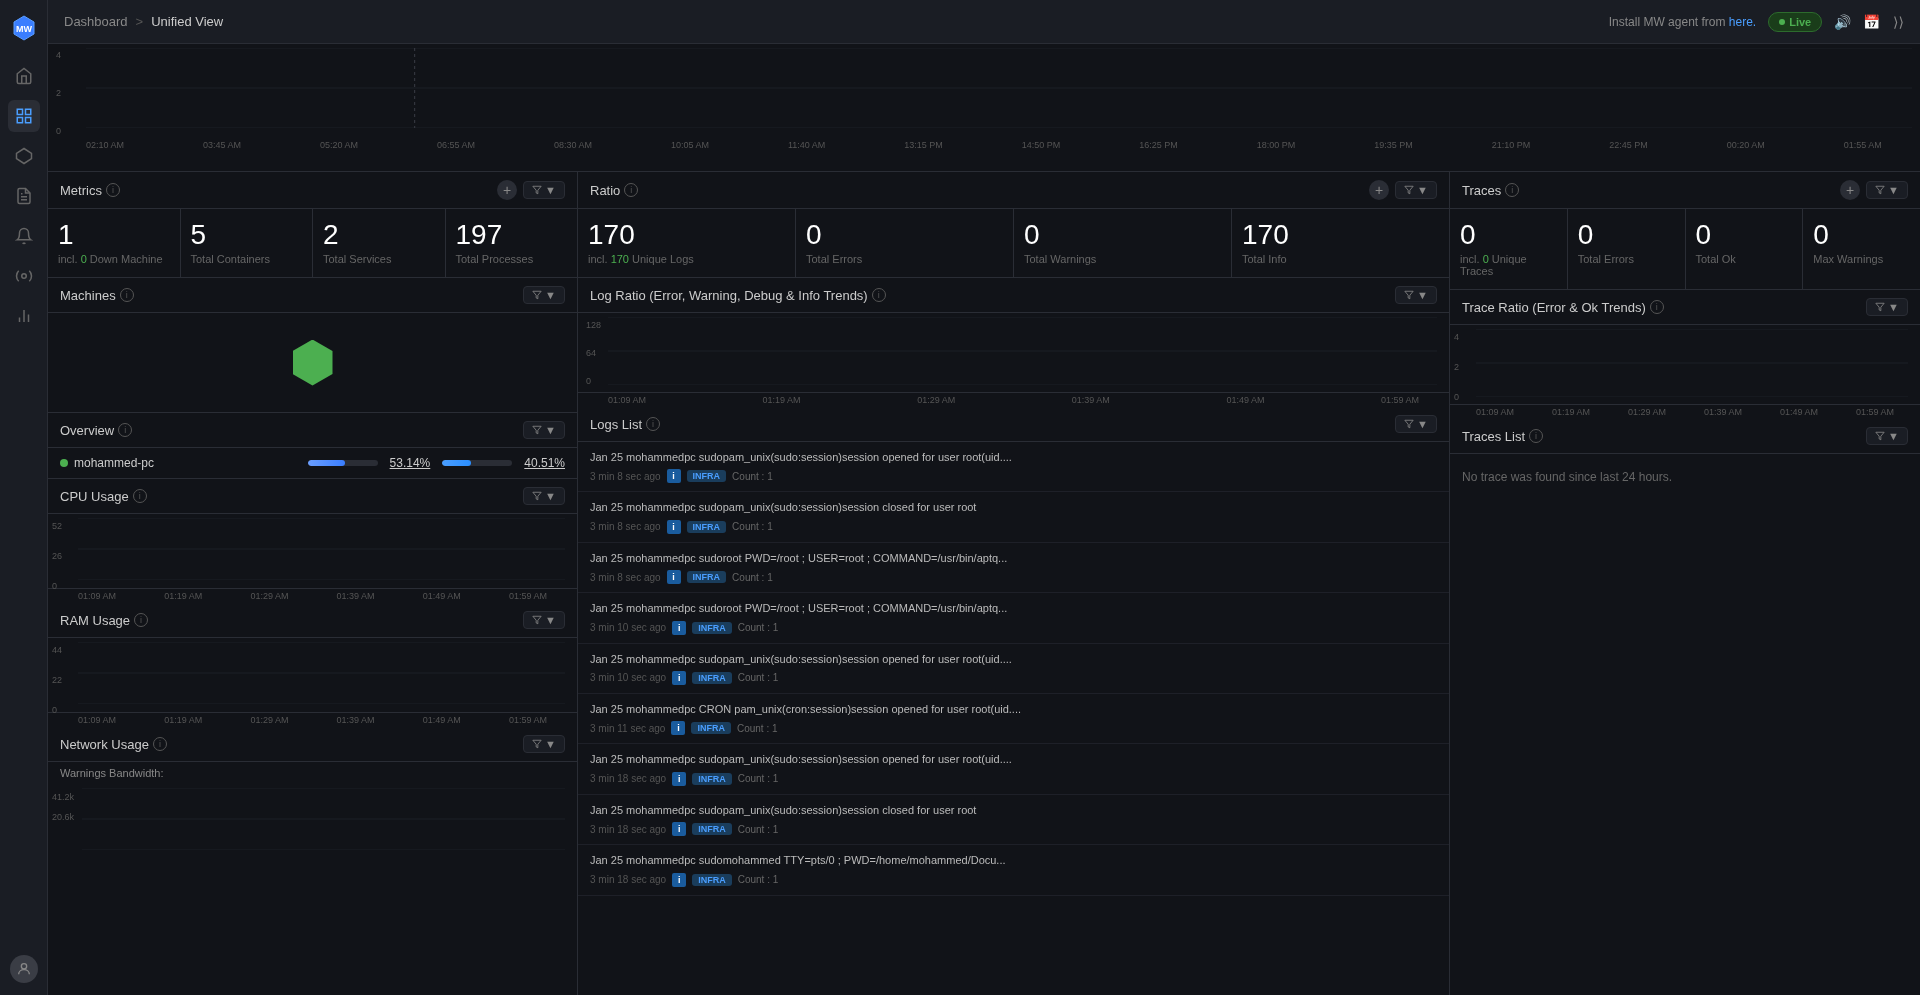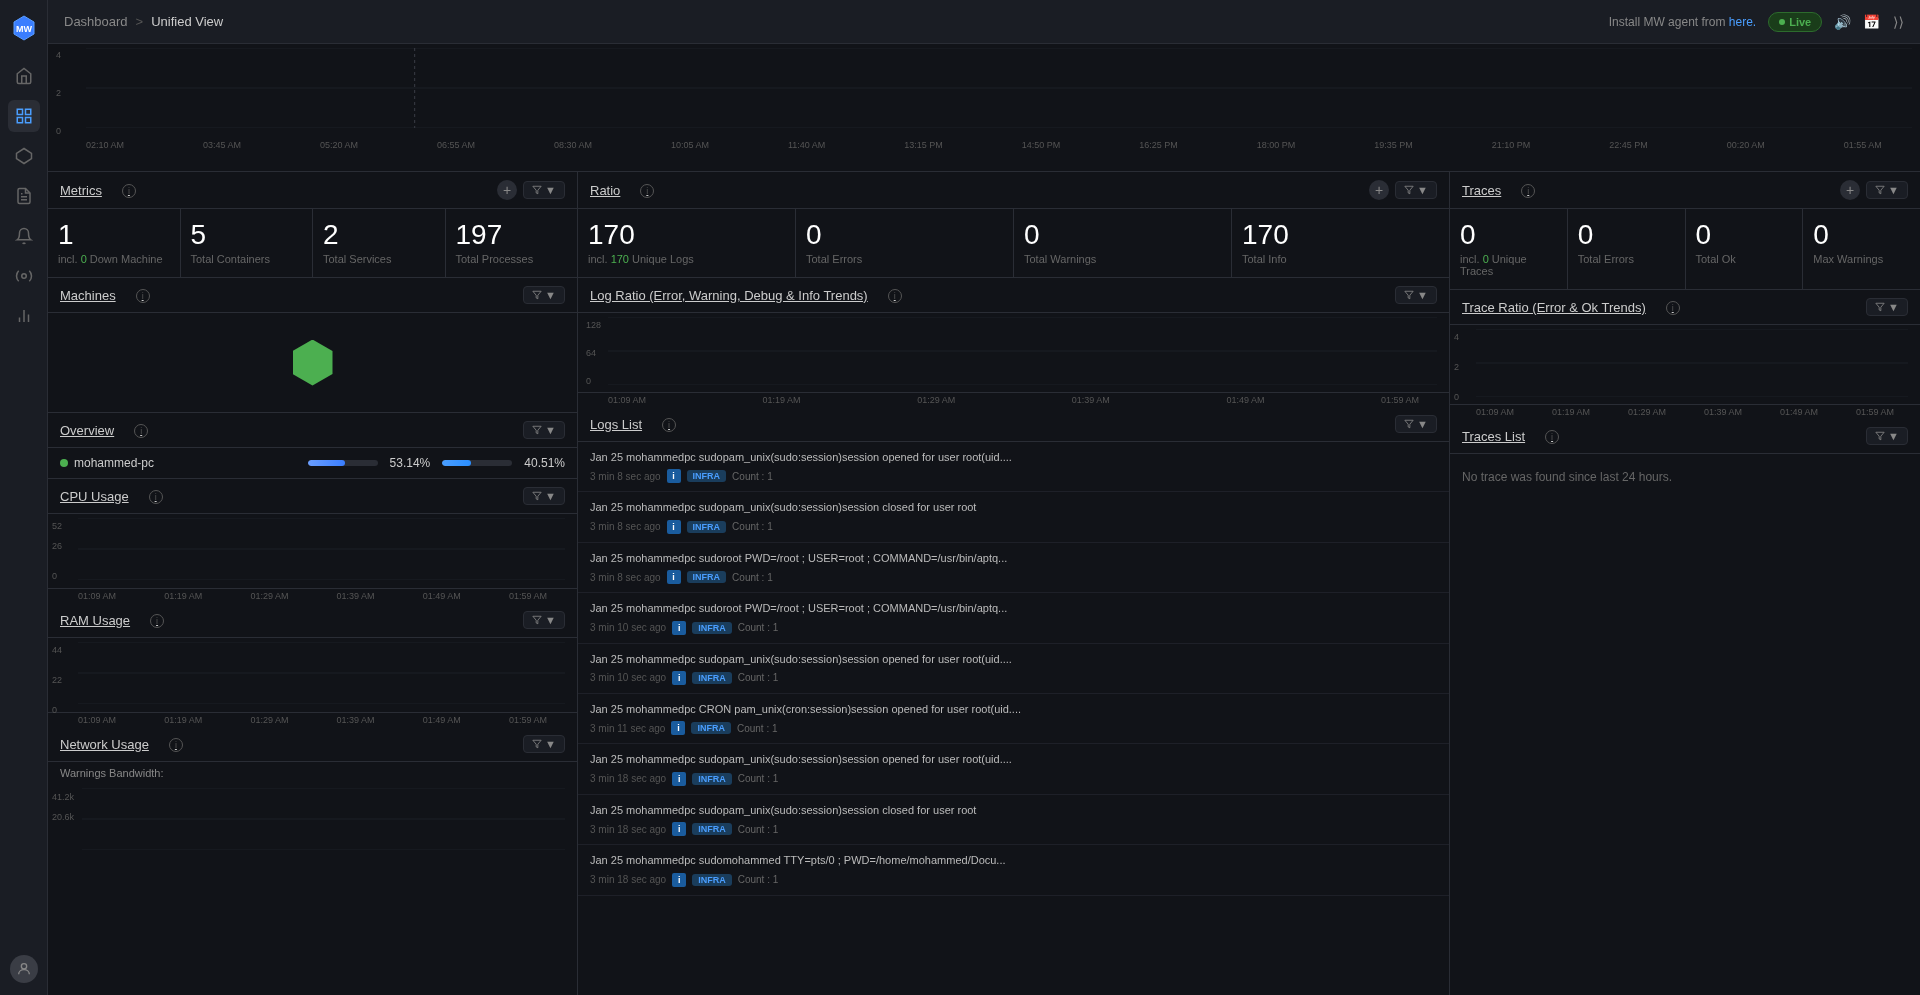--- a/index.html
+++ b/index.html
@@ -34,21 +34,21 @@
     
     .content { display: flex; flex: 1; overflow: hidden; }
     
     
     .col-left { width: 530px; flex-shrink: 0; border-right: 1px solid #2a2d35; display: flex; flex-direction: column; overflow: hidden; }
     .col-mid { flex: 1; border-right: 1px solid #2a2d35; display: flex; flex-direction: column; overflow: hidden; }
     .col-right { width: 470px; flex-shrink: 0; display: flex; flex-direction: column; overflow: hidden; }
 
     
     .section-header { display: flex; align-items: center; justify-content: space-between; padding: 8px 12px; border-bottom: 1px solid #2a2d35; background: #111318; flex-shrink: 0; }
-    .section-title { font-size: 13px; font-weight: 500; color: #ccc; display: flex; align-items: flex-end; gap: 20px; text-decoration: underline; }
+    .section-title { font-size: 13px; font-weight: 500; color: #ccc; display: flex; align-items: flex-start; gap: 4px; }
     .section-actions { display: flex; align-items: center; gap: 6px; }
     .add-btn { width: 20px; height: 20px; border-radius: 50%; background: #2a2d35; color: #888; display: flex; align-items: center; justify-content: center; cursor: pointer; font-size: 14px; }
     .filter-btn { background: #1a1d24; border: 1px solid #2a2d35; color: #888; padding: 2px 8px; border-radius: 4px; cursor: pointer; font-size: 11px; display: flex; align-items: center; gap: 3px; }
 
     
     .metrics-row { display: flex; border-bottom: 1px solid #2a2d35; flex-shrink: 0; }
     .metric-card { flex: 1; padding: 12px 10px; border-right: 1px solid #2a2d35; }
     .metric-card:last-child { border-right: none; }
     .metric-value { font-size: 28px; font-weight: 300; color: #fff; line-height: 1; }
     .metric-label { font-size: 11px; color: #666; margin-top: 4px; }
@@ -57,21 +57,21 @@
     .machines-content { padding: 20px 12px; display: flex; align-items: center; justify-content: center; height: 100px; }
     .table-header { display: grid; grid-template-columns: 2fr 1fr 1fr; padding: 6px 12px; border-bottom: 1px solid #2a2d35; }
     .table-header-cell { font-size: 10px; font-weight: 600; color: #888; text-transform: uppercase; letter-spacing: 0.5px; }
     .table-row { display: grid; grid-template-columns: 2fr 1fr 1fr; padding: 8px 12px; align-items: center; gap: 12px; }
     .machine-name-cell { display: flex; align-items: center; gap: 6px; font-size: 12px; color: #ccc; }
     .status-dot { width: 8px; height: 8px; border-radius: 50%; background: #4caf50; flex-shrink: 0; }
     .progress-bar-container { height: 6px; background: #2a2d35; border-radius: 3px; overflow: hidden; flex: 1; }
     .progress-bar { height: 100%; border-radius: 3px; }
     .cpu-bar { background: linear-gradient(90deg, #6a9eff, #3a7eff); }
     .ram-bar { background: linear-gradient(90deg, #4a9eff, #2a8eff); }
-    .metric-percent { font-size: 12px; color: #ccc; margin-left: 6px; }
+    .metric-percent { font-size: 12px; color: #ccc; margin-left: 6px; text-decoration: underline; }
     .cpu-cell { display: flex; align-items: center; gap: 6px; }
     .ram-cell { display: flex; align-items: center; gap: 6px; }
 
     
     .scrollable { overflow-y: auto; flex: 1; }
     .scrollable::-webkit-scrollbar { width: 4px; }
     .scrollable::-webkit-scrollbar-track { background: #111318; }
     .scrollable::-webkit-scrollbar-thumb { background: #3a3d45; border-radius: 2px; }
 
     
@@ -325,21 +325,21 @@
             <svg width="10" height="10" viewBox="0 0 24 24" fill="none" stroke="currentColor" stroke-width="2">
                 <polygon points="22 3 2 3 10 12.46 10 19 14 21 14 12.46 22 3"></polygon>
               </svg>
             <span>▼</span>
           </div>
         </div>
       </div>
       <div style="position:relative; height:75px; padding: 4px 12px 4px 30px; border-bottom:1px solid #2a2d35;">
         <div style="position:absolute; left:4px; top:4px; font-size:9px; color:#555; line-height:1.8;">
           <div>52</div>
-            <div style="margin-top:4px;">26</div>
+            <div style="margin-top:14px;">26</div>
             <div style="margin-top:14px;">0</div>
         </div>
         <svg width="100%" height="62">
           <line x1="0" y1="0" x2="100%" y2="0" stroke="#2a2d35" stroke-width="0.5"></line>
           <line x1="0" y1="31" x2="100%" y2="31" stroke="#2a2d35" stroke-width="0.5"></line>
           <line x1="0" y1="62" x2="100%" y2="62" stroke="#2a2d35" stroke-width="0.5"></line>
           <polyline points="0,58 10%,52 20%,48 25%,44 30%,50 35%,45 40%,42 45%,38 50%,35 55%,30 60%,28 65%,25 70%,22 75%,28 80%,24 85%,22 90%,20 95%,18 100%,15" fill="none" stroke="#e05050" stroke-width="1.5"></polyline>
         </svg>
       </div>
       <div style="display:flex; justify-content:space-between; padding:2px 30px; font-size:9px; color:#555;">

